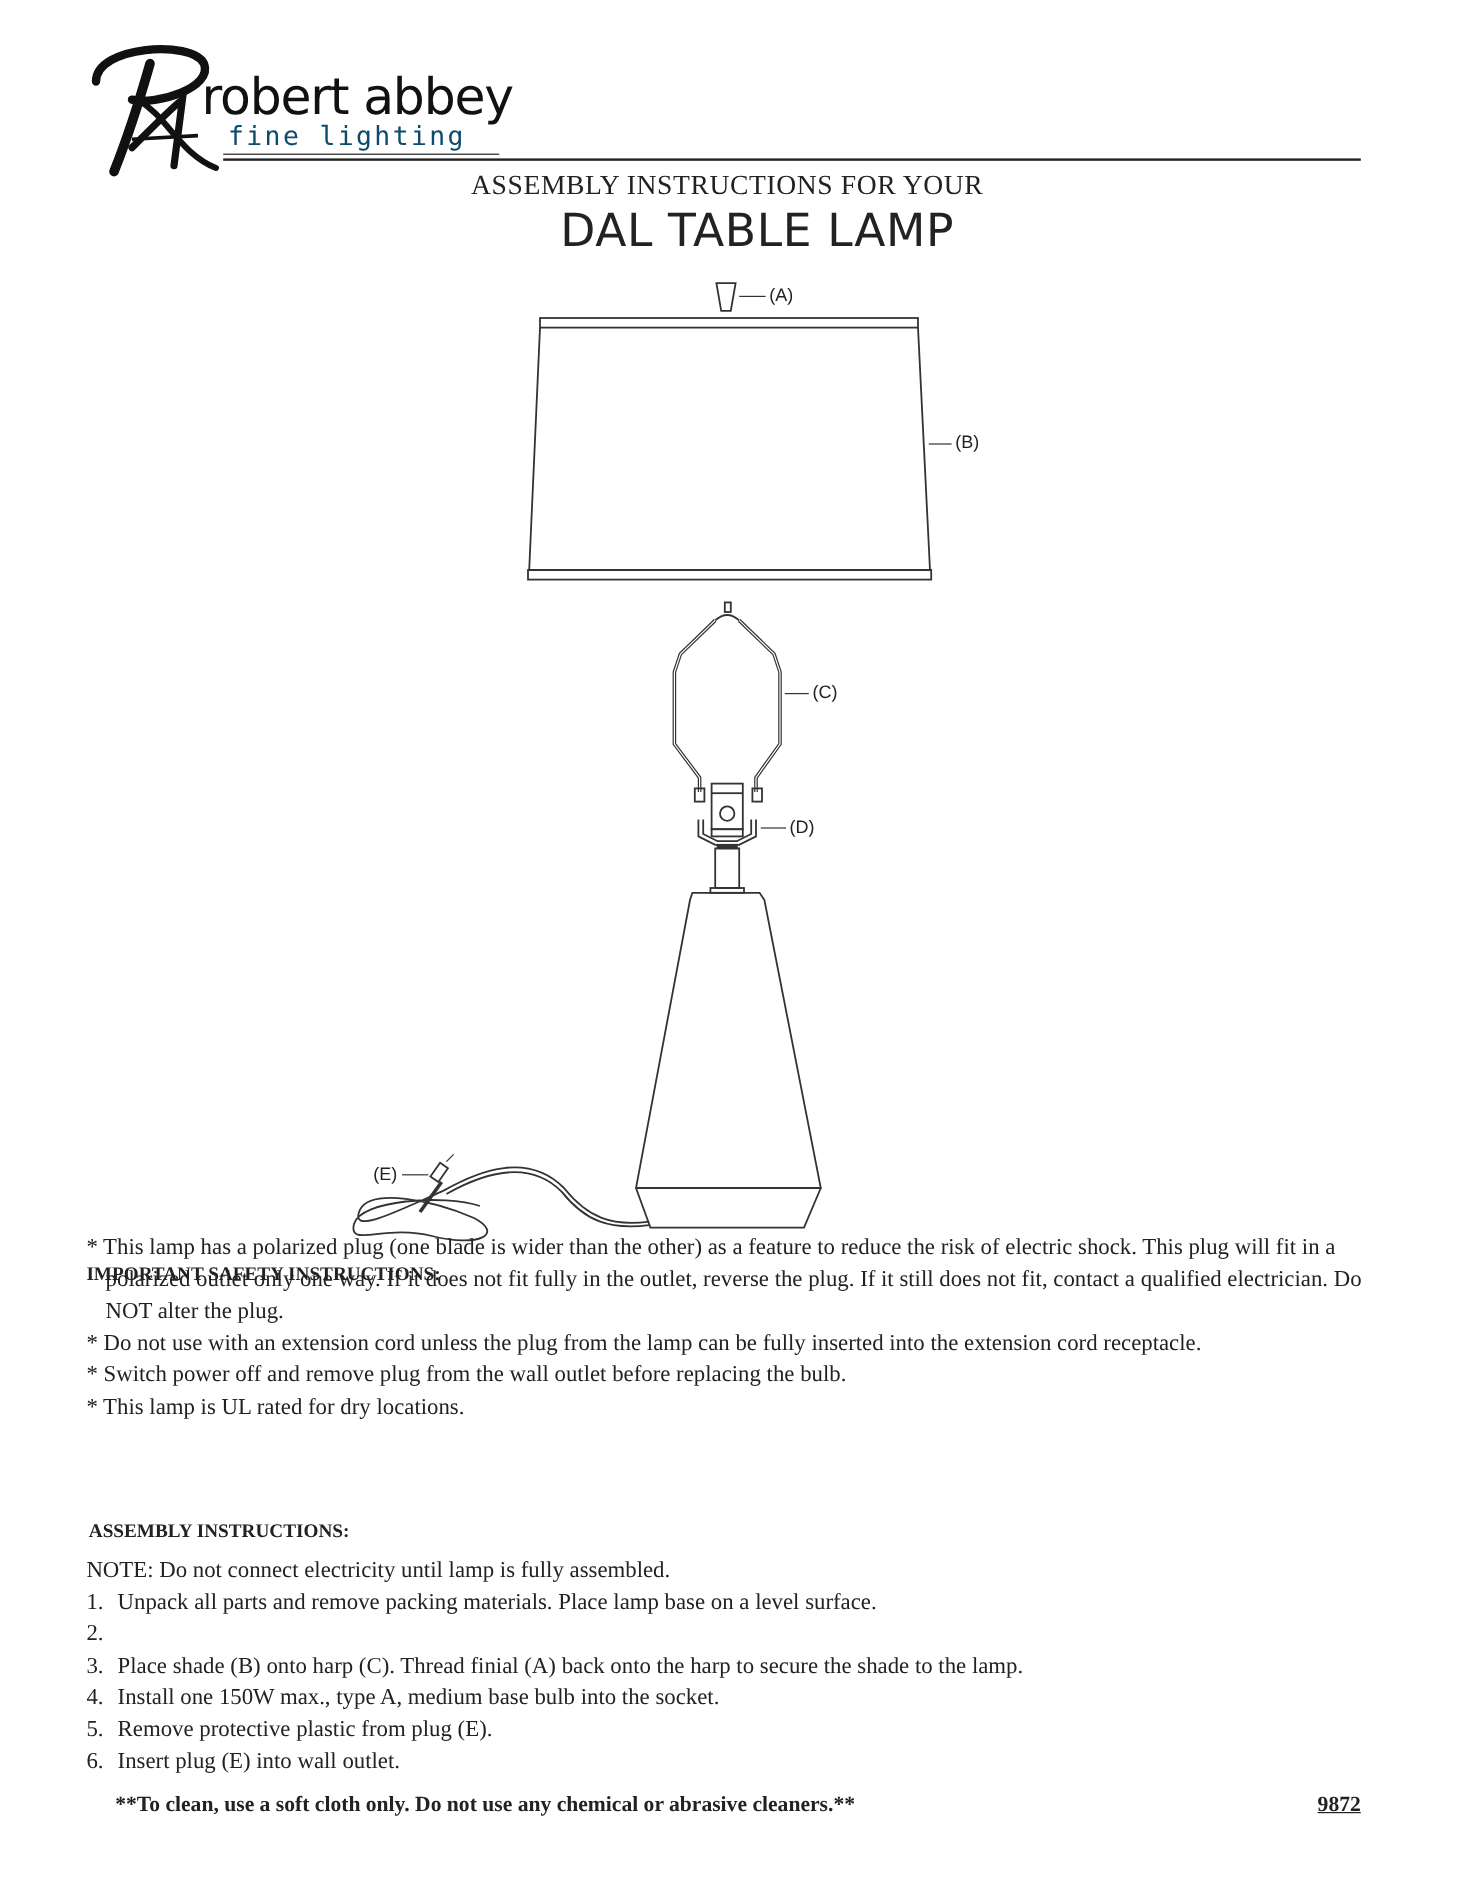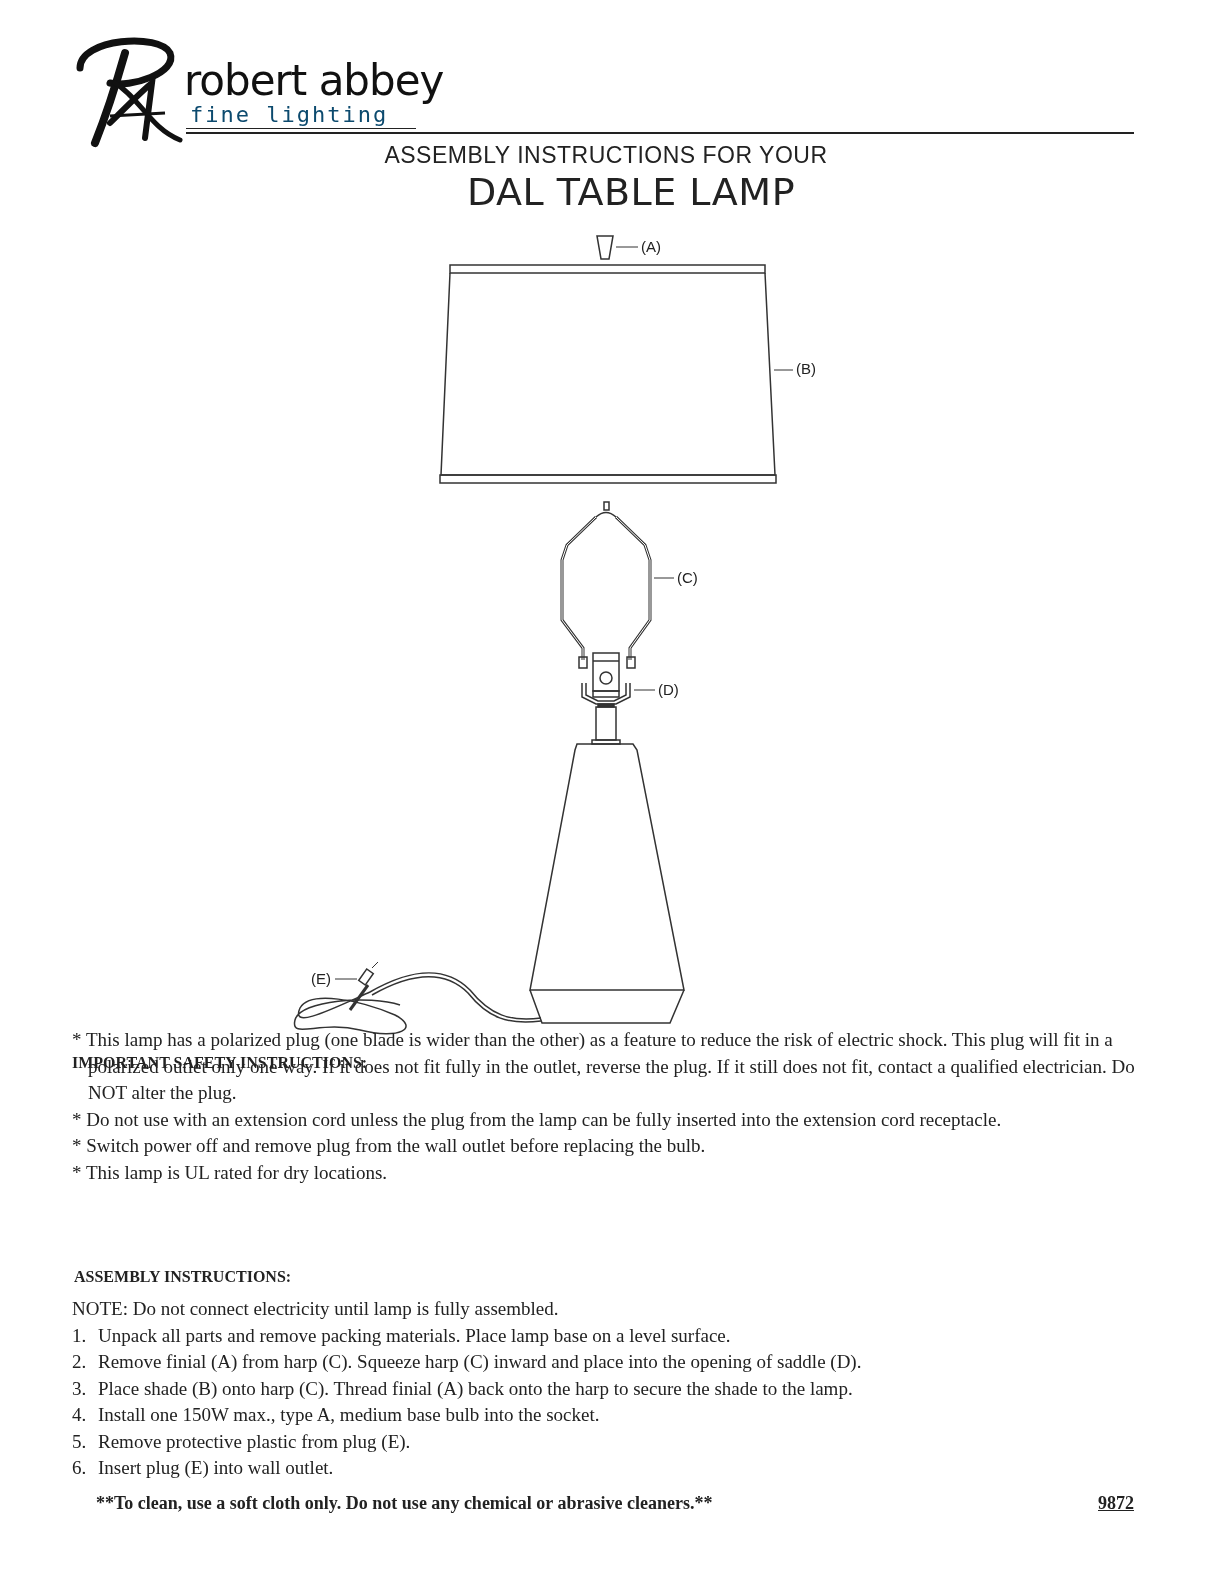--- a/index.html
+++ b/index.html
@@ -1,23 +1,23 @@
 <!DOCTYPE html>
 <html><head>
 <meta charset="utf-8">
 <style>
   html, body { margin: 0; padding: 0; background: #ffffff; }
   body { width: 1214px; height: 1571px; position: relative; overflow: hidden; color: #1a1a1a; }
   .abs { position: absolute; }
   .logo-mark { left: 70px; top: 28px; width: 120px; height: 120px; }
-  .brand-name { left: 184px; top: 60px; font-family: "DejaVu Sans", sans-serif; font-size: 42px; letter-spacing: -1px; line-height: 1; color: #111; text-align: right; }
+  .brand-name { left: 168px; top: 60px; font-family: "DejaVu Sans", sans-serif; font-size: 42px; letter-spacing: -1px; line-height: 1; color: #111; text-align: right; }
   .brand-sub { left: 190px; top: 104px; font-family: "DejaVu Sans Mono", monospace; font-size: 22px; letter-spacing: 2px; line-height: 1; color: #0c4a6e; }
   .rule { left: 186px; top: 132px; width: 948px; height: 2px; background: #222; }
   .rule-under { left: 186px; top: 128px; width: 230px; height: 1px; background: #222; }
-  .subtitle { left: 0; width: 1214px; top: 142px; text-align: center; font-family: Liberation Sans, sans-serif; font-size: 23px; letter-spacing: 0.5px; color: #222; }
+  .subtitle { left: 0; width: 1214px; top: 142px; text-align: center; font-family: Liberation Serif, serif; font-size: 23px; letter-spacing: 0.5px; color: #222; }
   .subtitle span { position: relative; left: -1px; }
   .title { left: 0; width: 1214px; top: 170px; text-align: center; font-family: "DejaVu Sans", sans-serif; font-size: 38px; letter-spacing: 0.5px; color: #222; padding-left: 24px; }
   .diagram { left: 0; top: 0; width: 1214px; height: 1050px; }
   .callout { font-family: "Liberation Sans", sans-serif; font-size: 15px; color: #222; }
   .heading { font-family: "Liberation Serif", serif; font-weight: bold; font-size: 16px; color: #222; }
   .body-text { font-family: "Liberation Serif", serif; font-size: 19px; color: #222; line-height: 26.5px; }
   .safety-list { left: 72px; top: 1017px; width: 1080px; margin-top: 10px; }
   .safety-list .item { padding-left: 16px; text-indent: -16px; }
   .assembly-list { left: 72px; top: 1296px; width: 1080px; }
   .assembly-list .step { display: flex; }
@@ -113,21 +113,20 @@
 
 <div class="abs heading" style="left:74px; top:1268px;">ASSEMBLY INSTRUCTIONS:</div>
 <div class="abs body-text assembly-list">
   <div>NOTE: Do not connect electricity until lamp is fully assembled.</div>
   <div class="step">
       <span class="num">1.</span>
       <span>Unpack all parts and remove packing materials. Place lamp base on a level surface.</span>
     </div>
   <div class="step">
       <span class="num">2.</span>
-      <span>Remove finial (A) from harp (C). Squeeze harp (C) inward and place into the opening of saddle (D).</span>
     </div>
   <div class="step">
       <span class="num">3.</span>
       <span>Place shade (B) onto harp (C). Thread finial (A) back onto the harp to secure the shade to the lamp.</span>
     </div>
   <div class="step">
       <span class="num">4.</span>
       <span>Install one 150W max., type A, medium base bulb into the socket.</span>
     </div>
   <div class="step">

